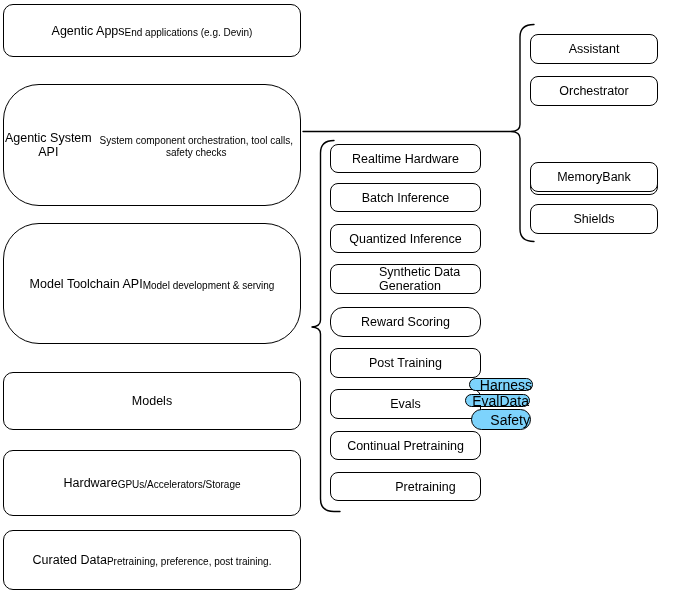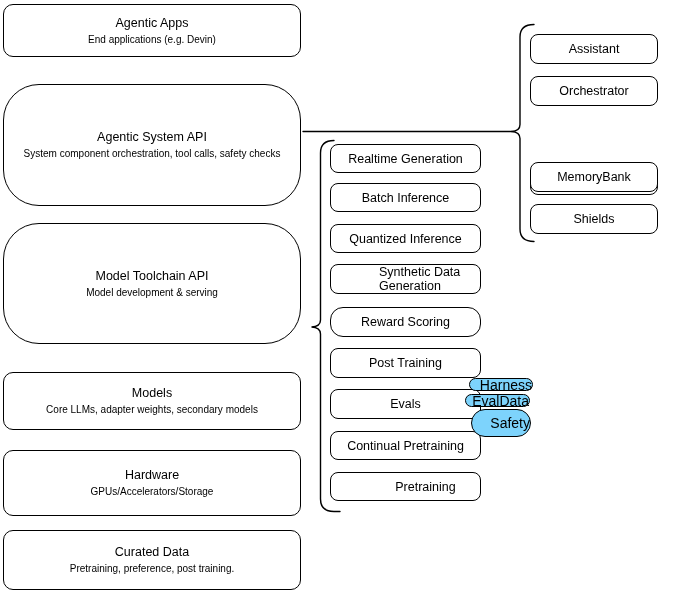--- a/index.html
+++ b/index.html
@@ -3,21 +3,21 @@
 <meta charset="utf-8">
 <style>
   html,body{margin:0;padding:0;}
   body{
     width:682px;height:591px;background:#ffffff;
     font-family:"Liberation Sans", sans-serif;
     position:relative;overflow:hidden;color:#000;
   }
   .box{
     position:absolute;background:#fff;border:1.4px solid #000;
-    box-sizing:border-box;display:flex;flex-direction:column;
+    box-sizing:border-box;display:flex;flex-direction:row;
     align-items:center;justify-content:center;text-align:center;
   }
   .box .title{font-size:12.5px;line-height:14px;}
   .box .subtitle{font-size:10px;line-height:12px;margin-top:4px;}
   .lbox{left:3px;width:298px;border-radius:10px;}
   .lbox.bigr{border-radius:36px;}
   .node{
     position:absolute;left:330px;width:151px;height:29px;
     background:#fff;border:1.4px solid #000;border-radius:8px;
     box-sizing:border-box;display:flex;align-items:center;justify-content:center;
@@ -58,35 +58,34 @@
   <div class="subtitle">System component orchestration, tool calls, safety checks</div>
 </div>
 
 <div class="box lbox bigr" style="top:223px;height:121px;">
   <div class="title">Model Toolchain API</div>
   <div class="subtitle">Model development &amp; serving</div>
 </div>
 
 <div class="box lbox" style="top:372px;height:58px;">
   <div class="title">Models</div>
-  <div class="subtitle">Core LLMs, adapter weights, secondary models</div>
 </div>
 
 <div class="box lbox" style="top:450px;height:66px;">
   <div class="title">Hardware</div>
   <div class="subtitle">GPUs/Accelerators/Storage</div>
 </div>
 
 <div class="box lbox" style="top:530px;height:60px;">
   <div class="title">Curated Data</div>
   <div class="subtitle">Pretraining, preference, post training.</div>
 </div>
 
 <div class="node" style="top:144px;">
-  <span>Realtime Generation</span>
+  <span>Realtime Hardware</span>
 </div>
 <div class="node" style="top:183px;">
   <span>Batch Inference</span>
 </div>
 <div class="node" style="top:224px;">
   <span>Quantized Inference</span>
 </div>
 <div class="node" style="top:264px;height:30px;padding-left:48px;">
   <span>Synthetic Data Generation</span>
 </div>
@@ -105,21 +104,21 @@
 <div class="node" style="top:472px;padding-left:40px;">
   <span>Pretraining</span>
 </div>
 
 <div class="pill" style="left:469px;top:378px;width:64px;height:13px;">
   <span>Harness</span>
 </div>
 <div class="pill" style="left:465px;top:394px;width:65px;height:13px;">
   <span>EvalData</span>
 </div>
-<div class="pill" style="left:471px;top:409px;width:60px;height:28px;padding-left:44px;">
+<div class="pill" style="left:471px;top:409px;width:60px;height:21px;padding-left:44px;">
   <span>Safety</span>
 </div>
 
 <div class="rnode" style="top:34px;">
   <span>Assistant</span>
 </div>
 <div class="rnode" style="top:76px;">
   <span>Orchestrator</span>
 </div>
 <div class="rnode" style="top:117px;margin-top:48px;">

